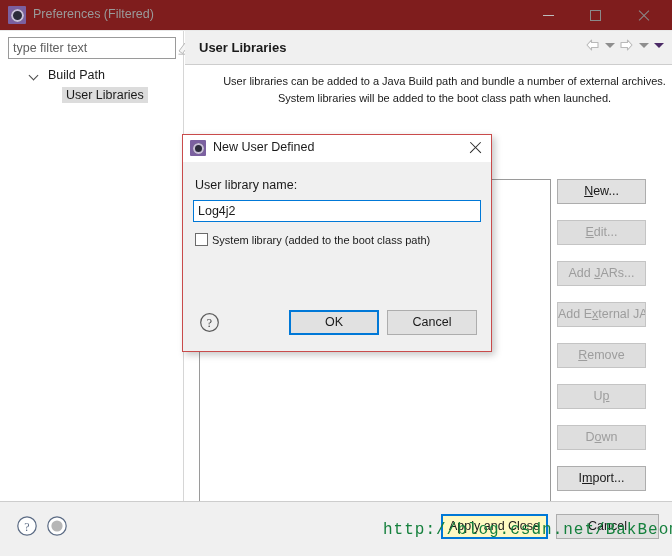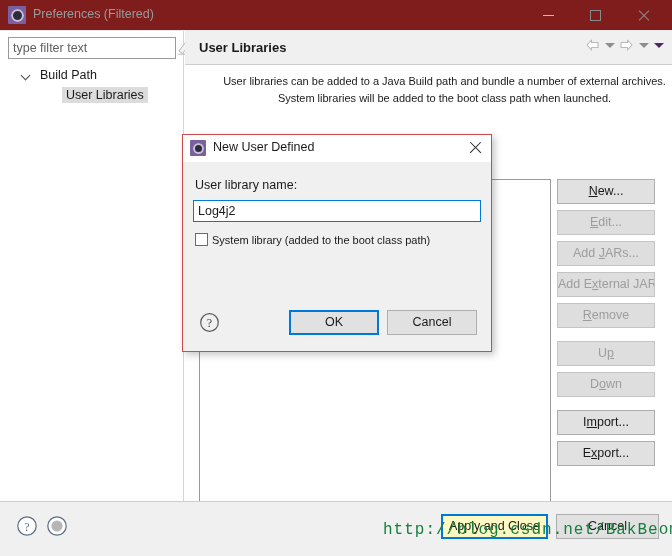--- a/index.html
+++ b/index.html
@@ -136,21 +136,21 @@
   .lib-list {
     position: absolute; left: 14px; top: 148px; width: 352px; height: 339px;
     background: #ffffff; border: 1px solid #9a9a9a;
   }
 
   
   .side-buttons {
     position: absolute; left: 372px; top: 148px; width: 103px;
   }
   .sbtn {
-    display: block; width: 98px; height: 25px; margin-bottom: 6px;
+    display: block; width: 89px; height: 25px; margin-bottom: 16px;
     background: #e1e1e1; border: 1px solid #adadad;
     font-family: "Liberation Sans", sans-serif; font-size: 12.5px;
     color: #1a1a1a; cursor: default; text-align: center;
     line-height: 23px; white-space: nowrap; overflow: hidden;
   }
   .sbtn.disabled { color: #9d9d9d; background: #dedede; border-color: #c4c4c4; }
   .sbtn.gap { margin-top: 13px; }
   .mn { text-decoration: underline; }
 
   
@@ -280,21 +280,21 @@
         <input class="filter-input" type="text" placeholder="type filter text" style="">
         <span class="eraser-icon">
           <svg width="18" height="18" viewBox="0 0 18 18">
             <path d="M5 12 L11 4 L14.5 6.5 L8.5 14.5 Z" fill="#f4f4f4" stroke="#b8b8b8" stroke-width="1"></path>
             <path d="M4.5 15.2 L13.5 15.2" stroke="#b8b8b8" stroke-width="1"></path>
           </svg>
         </span>
       </div>
 
       <div class="tree">
-        <div class="tree-row" style="padding-left:20px">
+        <div class="tree-row" style="padding-left:28px">
           <span class="chev"></span>
           <span class="lbl">Build Path</span>
         </div>
         <div class="tree-row selected" style="padding-left:62px">
           <span class="lbl">User Libraries</span>
         </div>
       </div>
     </div>
 
     <div class="right-pane">

